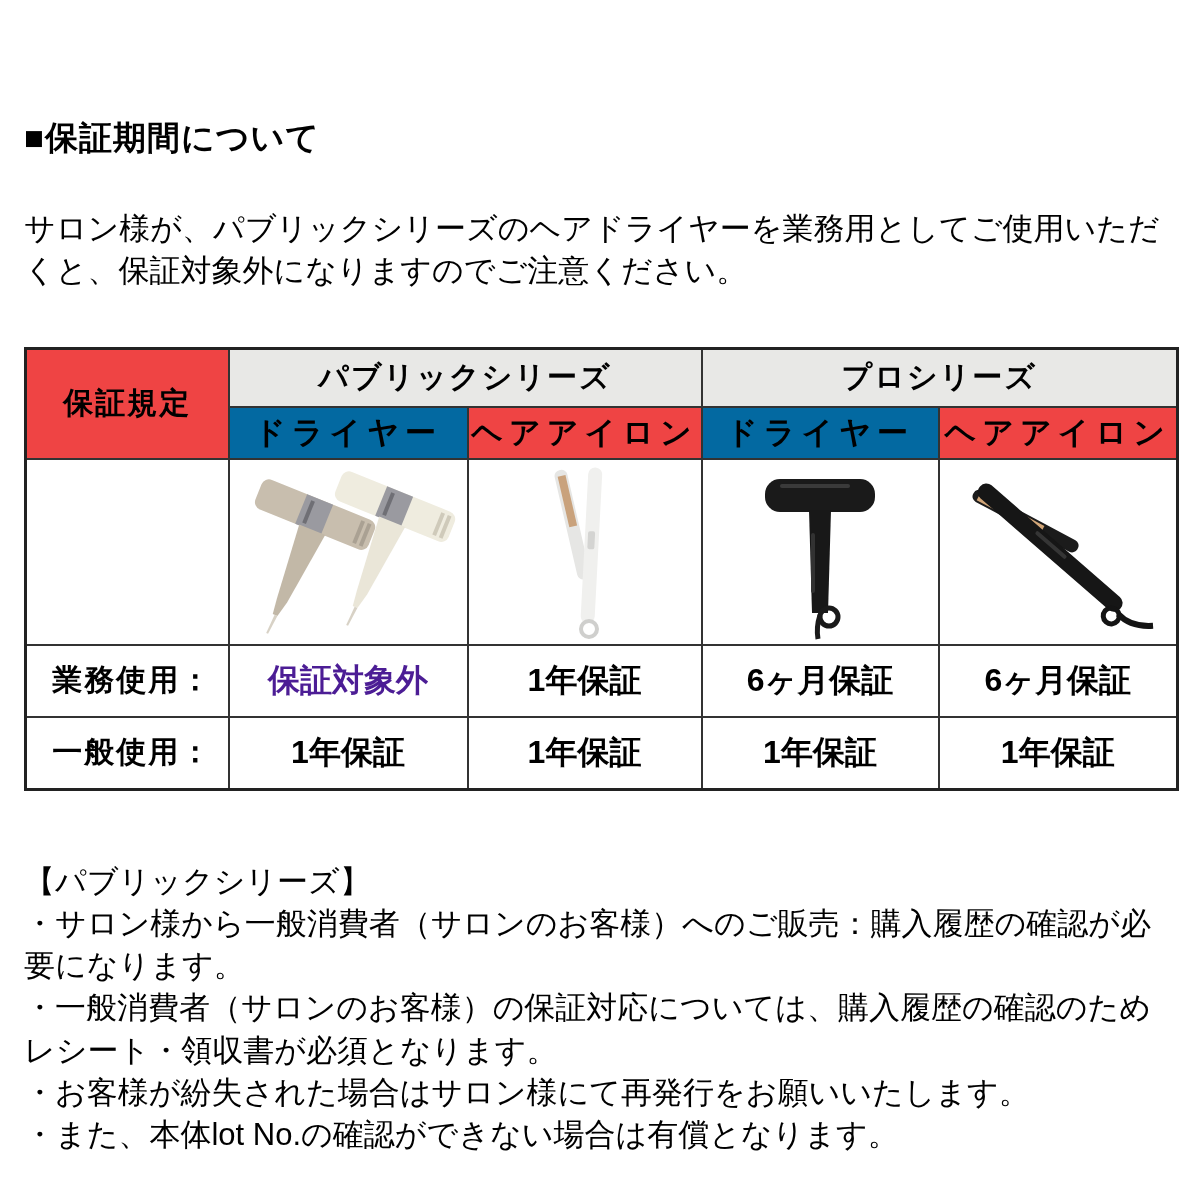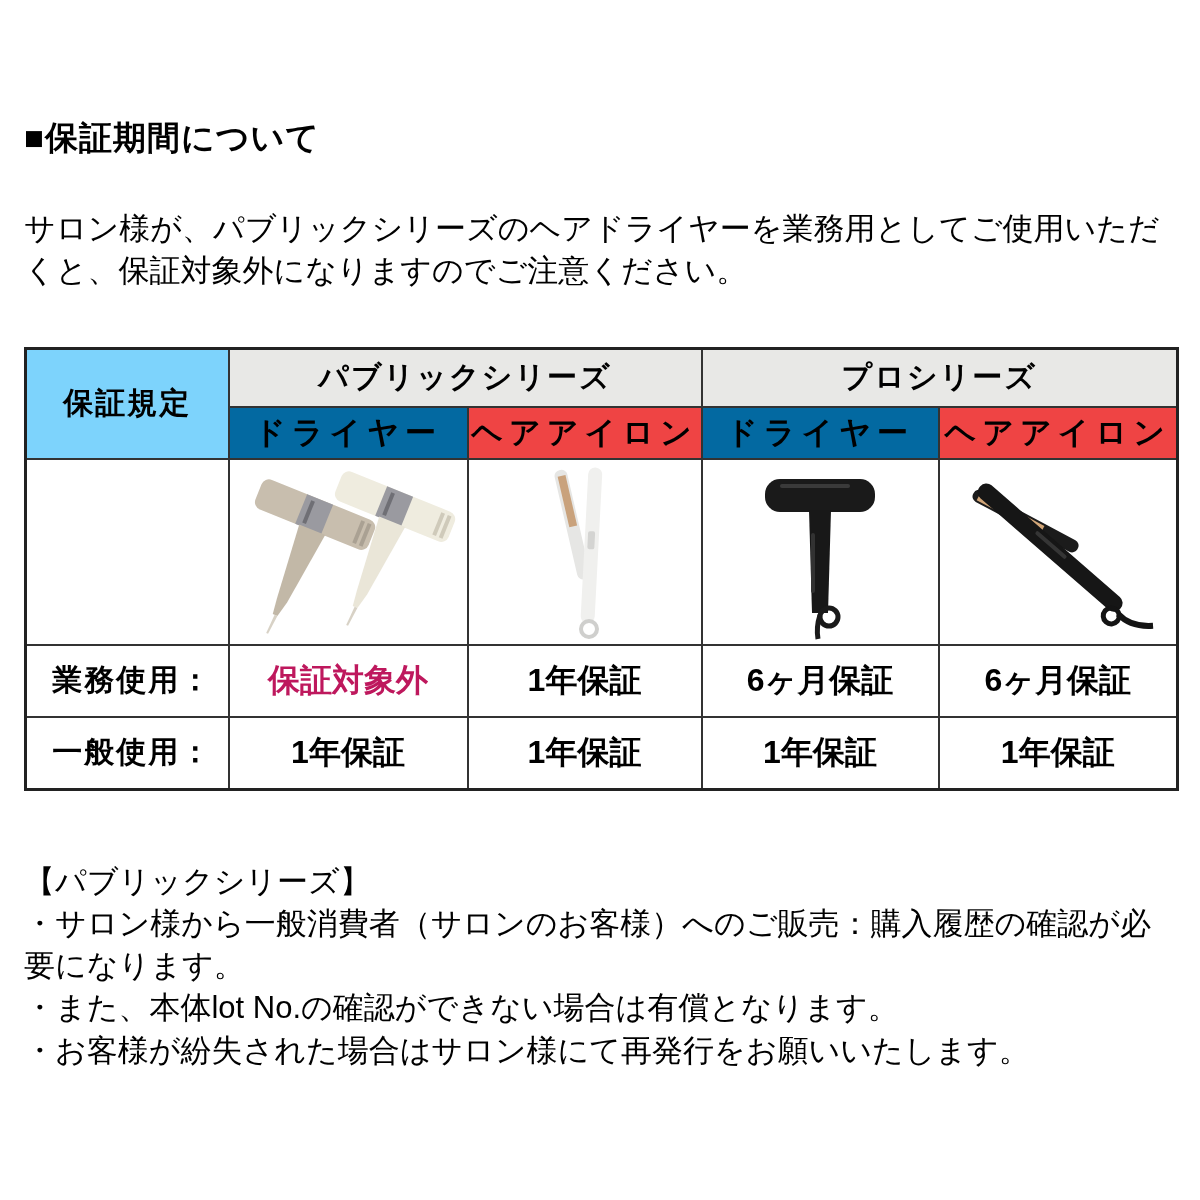--- a/index.html
+++ b/index.html
@@ -42,21 +42,21 @@
     border: 3px solid #222222;
   }
   table.warranty-table td {
     border: 2px solid #333333;
     text-align: center;
     vertical-align: middle;
     padding: 0;
     overflow: hidden;
   }
   td.corner {
-    background: #7dd3fc;
+    background: #ef4444;
     font-size: 30px;
     font-weight: bold;
     letter-spacing: 2px;
   }
   tr.row-series td.series {
     background: #e8e8e6;
     font-size: 30px;
     font-weight: bold;
     letter-spacing: 2px;
     height: 56px;
@@ -79,21 +79,21 @@
     font-weight: bold;
     background: #ffffff;
   }
   tr.row-values td.rowlabel {
     text-align: center;
     padding-left: 10px;
     font-size: 30px;
     letter-spacing: 2px;
   }
   tr.row-values td.warn {
-    color: #be185d;
+    color: #4c1d95;
   }
   .product-svg { display: block; margin: 0 auto; }
   .notes {
     margin-top: 70px;
     width: 1138px;
     font-size: 31px;
     line-height: 1.36;
   }
   .notes-heading {
     font-size: 31px;
@@ -220,18 +220,19 @@
           <td>1年保証</td>
           <td>1年保証</td>
           <td>1年保証</td>
         </tr>
       </tbody>
     </table>
 
     <div class="notes">
       <div class="notes-heading">【パブリックシリーズ】</div>
       <div class="note">・サロン様から一般消費者（サロンのお客様）へのご販売：購入履歴の確認が必要になります。</div>
+      <div class="note">・一般消費者（サロンのお客様）の保証対応については、購入履歴の確認のためレシート・領収書が必須となります。</div>
+      <div class="note">・お客様が紛失された場合はサロン様にて再発行をお願いいたします。</div>
       <div class="note">・また、本体lot No.の確認ができない場合は有償となります。</div>
-      <div class="note">・お客様が紛失された場合はサロン様にて再発行をお願いいたします。</div>
     </div>
 
   </div>
 </div>
 
 </body></html>

